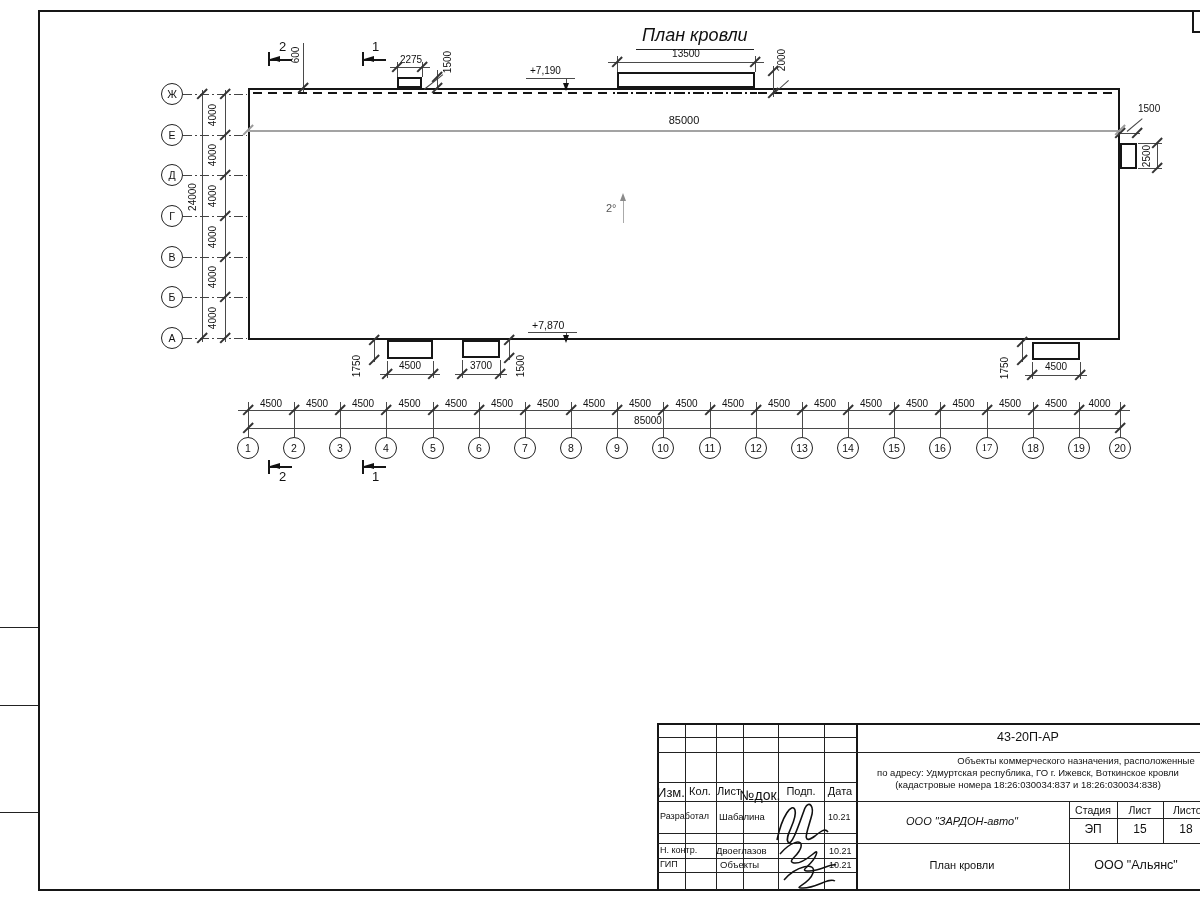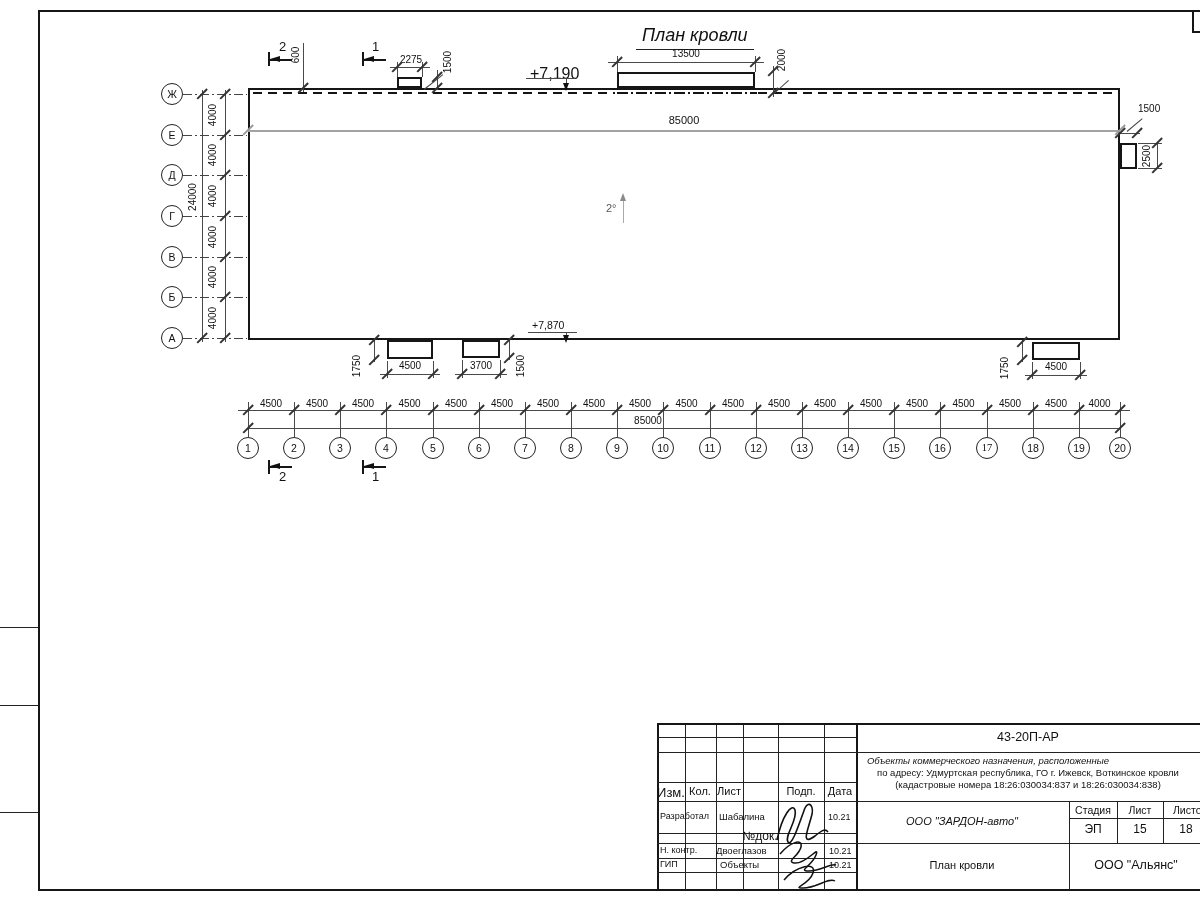--- a/index.html
+++ b/index.html
@@ -86,21 +86,21 @@
   <div class="vl thk" style="left:268px;top:52px;height:14px;width:1.5px;"></div>
   <div class="hl thk" style="left:270px;top:59px;width:22px;height:1.5px;"></div>
   <div class="ah-left" style="left:270px;top:56px;"></div>
   <div class="dim" style="left:279px;top:40px;font-size:13px;">2</div>
 
   <div class="vl thk" style="left:362px;top:52px;height:14px;width:1.5px;"></div>
   <div class="hl thk" style="left:364px;top:59px;width:22px;height:1.5px;"></div>
   <div class="ah-left" style="left:364px;top:56px;"></div>
   <div class="dim" style="left:372px;top:40px;font-size:13px;">1</div>
 
-  <div class="dim" style="left:530px;top:66px;font-size:16px;">+7,190</div>
+  <div class="dim" style="left:530px;top:66px;font-size:10px;">+7,190</div>
   <div class="hl thin" style="left:526px;top:78px;width:49px;"></div>
   <div class="vl thin" style="left:566px;top:79px;height:4px;"></div>
   <div class="ah-down" style="left:562.5px;top:83px;"></div>
 
   <div class="dim" style="left:532px;top:320px;font-size:10.5px;">+7,870</div>
   <div class="hl thin" style="left:528px;top:332px;width:49px;"></div>
   <div class="vl thin" style="left:566px;top:333px;height:3px;"></div>
   <div class="ah-down" style="left:562.5px;top:335px;"></div>
 
   <div class="rect" style="left:1120px;top:143px;width:17px;height:26px;"></div>
@@ -318,21 +318,21 @@
     <div class="hl" style="left:657px;top:801px;width:543px;"></div>
     <div class="hl" style="left:657px;top:833px;width:199px;"></div>
     <div class="hl" style="left:657px;top:843px;width:543px;"></div>
     <div class="hl" style="left:657px;top:858px;width:199px;"></div>
     <div class="hl" style="left:657px;top:872px;width:199px;"></div>
     <div class="hl" style="left:1069px;top:818px;width:131px;"></div>
 
     <div class="tb-txt ctr" style="left:671px;top:786px;font-size:13px;">Изм.</div>
     <div class="tb-txt ctr" style="left:700px;top:786px;font-size:11px;">Кол.</div>
     <div class="tb-txt ctr" style="left:729px;top:786px;font-size:11px;">Лист</div>
-    <div class="tb-txt ctr" style="left:760px;top:830px;font-size:12px;">№док.</div>
+    <div class="tb-txt ctr" style="left:760px;top:788px;font-size:14px;">№док.</div>
     <div class="tb-txt ctr" style="left:801px;top:786px;font-size:11px;">Подп.</div>
     <div class="tb-txt ctr" style="left:840px;top:786px;font-size:11px;">Дата</div>
 
     <div class="tb-txt" style="left:660px;top:812px;font-size:9px;">Разработал</div>
     <div class="tb-txt" style="left:719px;top:812px;">Шабалина</div>
     <div class="tb-txt" style="left:828px;top:813px;font-size:9px;">10.21</div>
     <div class="tb-txt" style="left:660px;top:846px;font-size:9px;">Н. контр.</div>
     <div class="tb-txt" style="left:716px;top:846px;">Двоеглазов</div>
     <div class="tb-txt" style="left:829px;top:847px;font-size:9px;">10.21</div>
     <div class="tb-txt" style="left:660px;top:860px;font-size:9px;">ГИП</div>
@@ -341,21 +341,21 @@
 
     <svg style="position:absolute;left:772px;top:798px;" width="58" height="50" viewBox="0 0 58 50">
       <path d="M5,42 C10,18 20,4 23,12 C26,22 12,38 16,44 C20,50 29,20 33,10 C37,2 43,8 39,20 C35,34 29,48 43,38 C49,33 53,30 56,34" fill="none" stroke="#111" stroke-width="1.6"></path>
     </svg>
     <svg style="position:absolute;left:776px;top:836px;" width="66" height="54" viewBox="0 0 66 54">
       <path d="M4,18 C14,6 27,2 25,11 C23,20 10,25 18,27 C30,29 44,8 40,19 C36,30 21,35 33,35 C45,35 55,27 60,29" fill="none" stroke="#111" stroke-width="1.5"></path>
       <path d="M8,44 C20,30 41,25 37,37 C33,49 15,52 27,52 C41,52 53,41 59,45" fill="none" stroke="#111" stroke-width="1.5"></path>
     </svg>
 
     <div class="tb-txt ctr" style="left:1028px;top:731px;font-size:12.5px;">43-20П-АР</div>
-    <div class="tb-txt ctr" style="left:988px;top:756px;font-style:italic;">Объекты коммерческого назначения, расположенные</div>
+    <div class="tb-txt ctr" style="left:1076px;top:756px;">Объекты коммерческого назначения, расположенные</div>
     <div class="tb-txt ctr" style="left:1028px;top:768px;">по адресу: Удмуртская республика, ГО г. Ижевск, Воткинское кровли</div>
     <div class="tb-txt ctr" style="left:1028px;top:780px;">(кадастровые номера 18:26:030034:837 и 18:26:030034:838)</div>
     <div class="tb-txt ctr" style="left:962px;top:816px;font-size:11px;font-style:italic;">ООО "ЗАРДОН-авто"</div>
     <div class="tb-txt ctr" style="left:1093px;top:805px;font-size:10.5px;">Стадия</div>
     <div class="tb-txt ctr" style="left:1140px;top:805px;font-size:10.5px;">Лист</div>
     <div class="tb-txt ctr" style="left:1190px;top:805px;font-size:10.5px;">Листов</div>
     <div class="tb-txt ctr" style="left:1093px;top:823px;font-size:12px;">ЭП</div>
     <div class="tb-txt ctr" style="left:1140px;top:823px;font-size:12px;">15</div>
     <div class="tb-txt ctr" style="left:1186px;top:823px;font-size:12px;">18</div>
     <div class="tb-txt ctr" style="left:962px;top:860px;font-size:11px;">План кровли</div>

